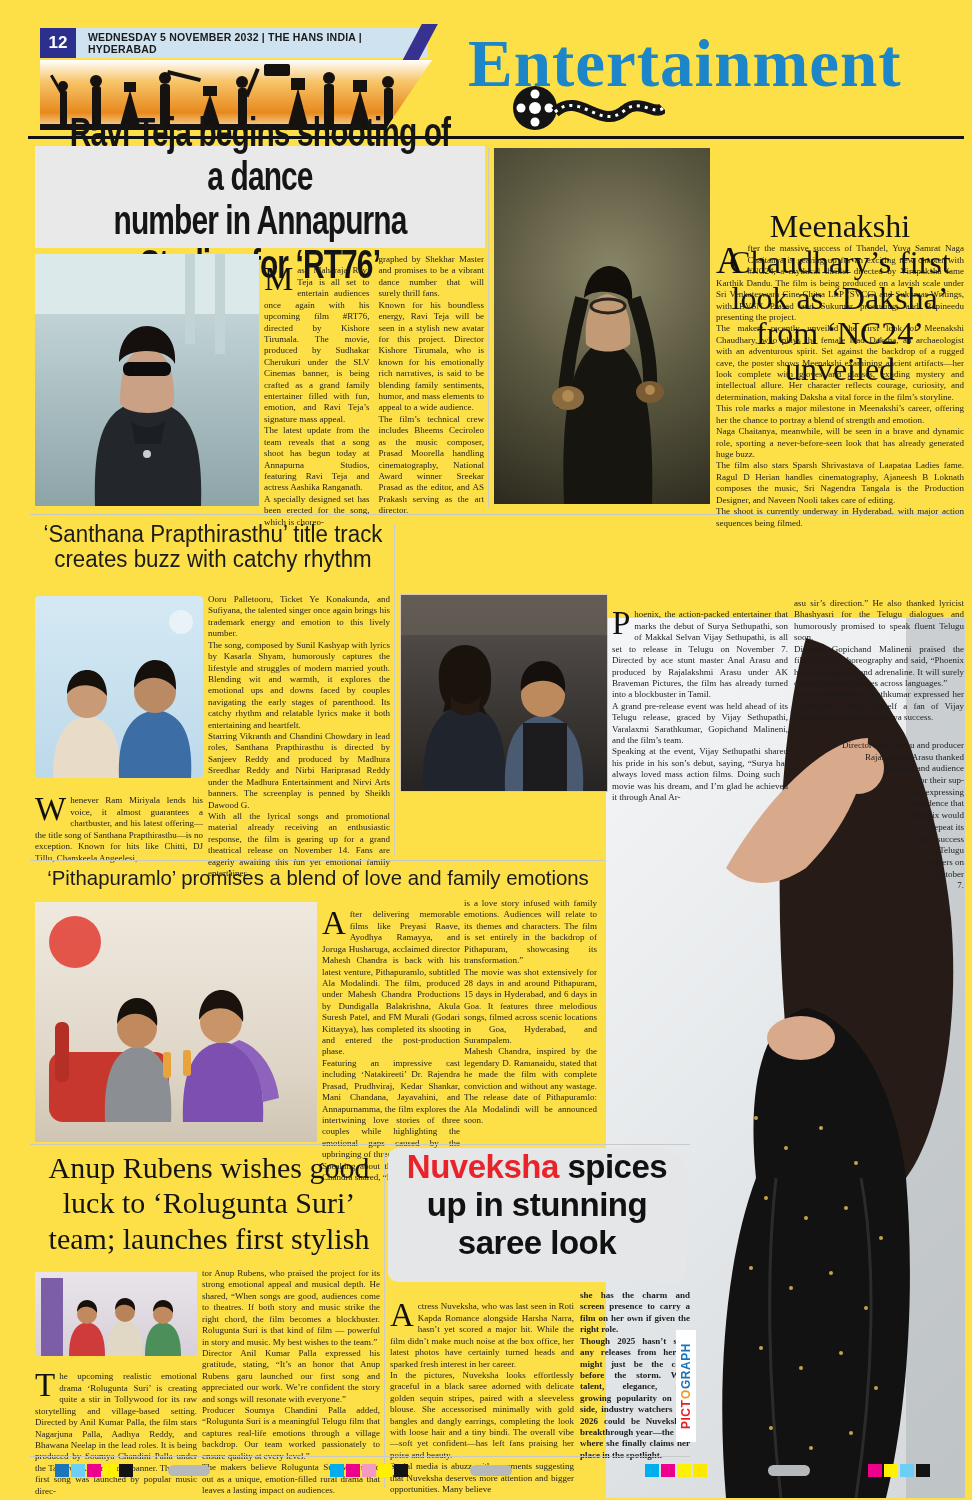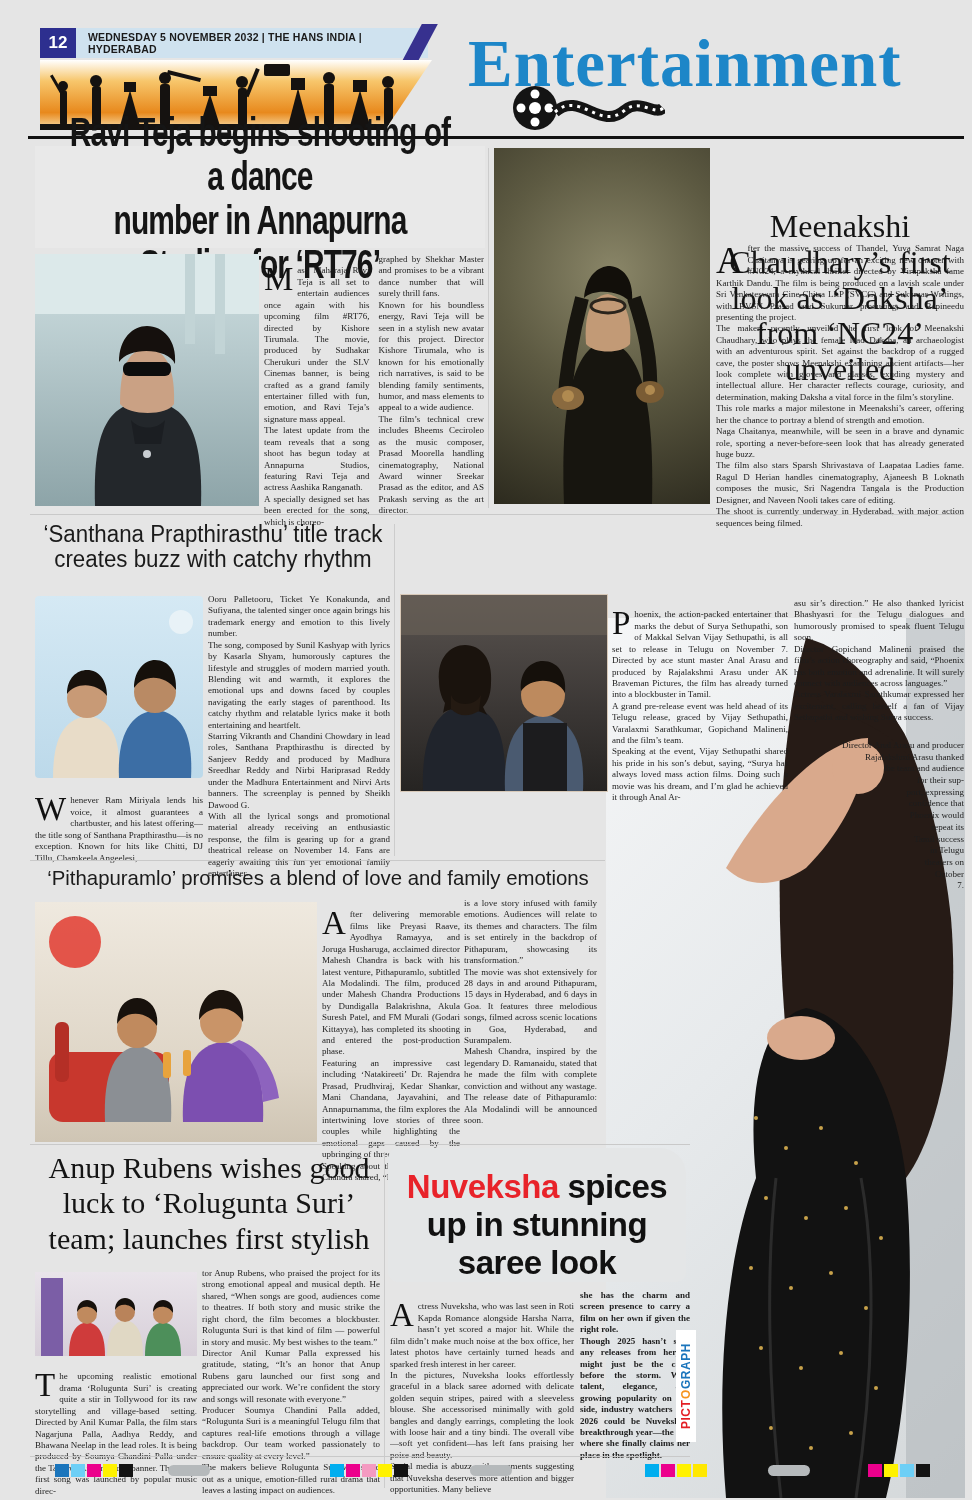--- a/index.html
+++ b/index.html
@@ -1,16 +1,16 @@
 <!DOCTYPE html>
 <html><head>
 <meta charset="utf-8">
 <style>
   html,body{margin:0;padding:0;background:#ffffff;}
-  #page{position:relative;width:972px;height:1500px;background:#e5e5e5;overflow:hidden;
+  #page{position:relative;width:972px;height:1500px;background:#fde047;overflow:hidden;
         font-family:"Liberation Serif",serif;color:#1a1a1a;margin:0 auto;}
   .abs{position:absolute;}
   
   .pagenum{background:#2d2f8f;color:#fff;font-family:"Liberation Sans",sans-serif;
            font-weight:bold;font-size:17px;display:flex;align-items:center;justify-content:center;}
   .datebar{background:#cfe2ef;color:#1a1a1a;font-family:"Liberation Sans",sans-serif;
            font-weight:bold;font-size:10.5px;display:flex;align-items:center;padding-left:12px;letter-spacing:.2px;}
   .slash{background:#37318f;transform:skewX(-28deg);}
   .section-title{font-family:"Liberation Serif",serif;font-weight:bold;color:#1d86c8;
                  font-size:67px;letter-spacing:1px;line-height:1;}
@@ -315,21 +315,21 @@
     <span class="dropcap">T</span><span>he upcoming realistic emotional drama ‘Rolugunta Suri’ is creating quite a stir in Tollywood for its raw storytelling and village-based setting. Directed by Anil Kumar Palla, the film stars Nagarjuna Palla, Aadhya Reddy, and Bhawana Neelap in the lead roles. It is being produced by Soumya Chandini Palla under the Tapaswi Art Creations banner. The film’s first song was launched by popular music direc-</span>
   </div>
   <div class="abs body" style="left:202px;top:1268px;width:178px;">tor Anup Rubens, who praised the project for its strong emotional appeal and musical depth. He shared, “When songs are good, audiences come to theatres. If both story and music strike the right chord, the film becomes a blockbuster. Rolugunta Suri is that kind of film — powerful in story and music. My best wishes to the team.”
 Director Anil Kumar Palla expressed his gratitude, stating, “It’s an honor that Anup Rubens garu launched our first song and appreciated our work. We’re confident the story and songs will resonate with everyone.”
 Producer Soumya Chandini Palla added, “Rolugunta Suri is a meaningful Telugu film that captures real-life emotions through a village backdrop. Our team worked passionately to ensure quality at every level.”
 The makers believe Rolugunta Suri will stand out as a unique, emotion-filled rural drama that leaves a lasting impact on audiences.</div>
 
   <div class="abs vline" style="left:384px;top:1152px;height:336px;"></div>
 
   <div class="abs hl-nuv" style="left:388px;top:1148px;width:298px;height:134px;background:#e4e6e7;border-radius:10px 26px 10px 10px;
-              display:flex;align-items:flex-end;justify-content:center;">
+              display:flex;align-items:flex-start;justify-content:center;">
     <div style="white-space:pre-line;"><span class="red">Nuveksha</span><span> spices
 up in stunning
 saree look</span></div>
   </div>
 
   <div class="abs body" style="left:390px;top:1290px;width:184px;">
     <span class="dropcap">A</span><span>ctress Nuveksha, who was last seen in Roti Kapda Romance alongside Harsha Narra, hasn’t yet scored a major hit. While the film didn’t make much noise at the box office, her latest photos have certainly turned heads and sparked fresh interest in her career.
 In the pictures, Nuveksha looks effortlessly graceful in a black saree adorned with delicate golden sequin stripes, paired with a sleeveless blouse. She accessorised minimally with gold bangles and dangly earrings, completing the look with loose hair and a tiny bindi. The overall vibe—soft yet confident—has left fans praising her poise and beauty.
 Social media is abuzz with comments suggesting that Nuveksha deserves more attention and bigger opportunities. Many believe</span>
   </div>

